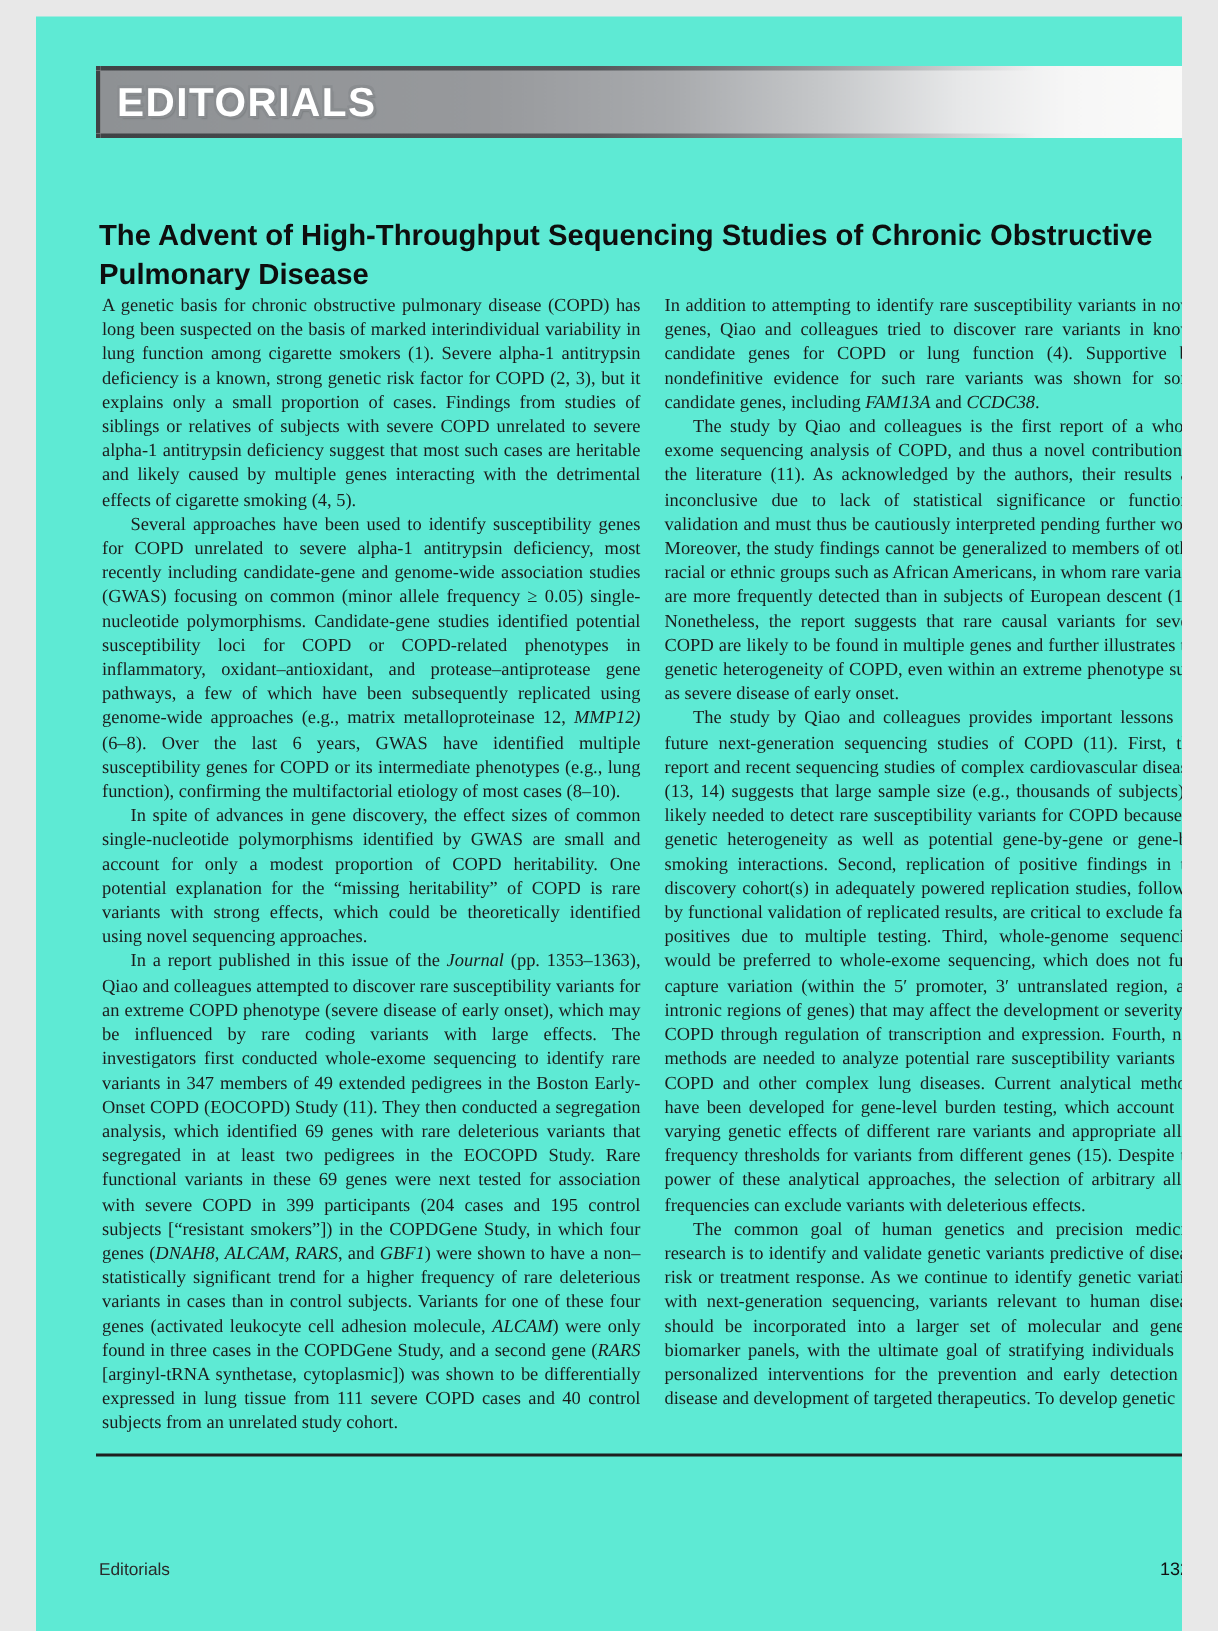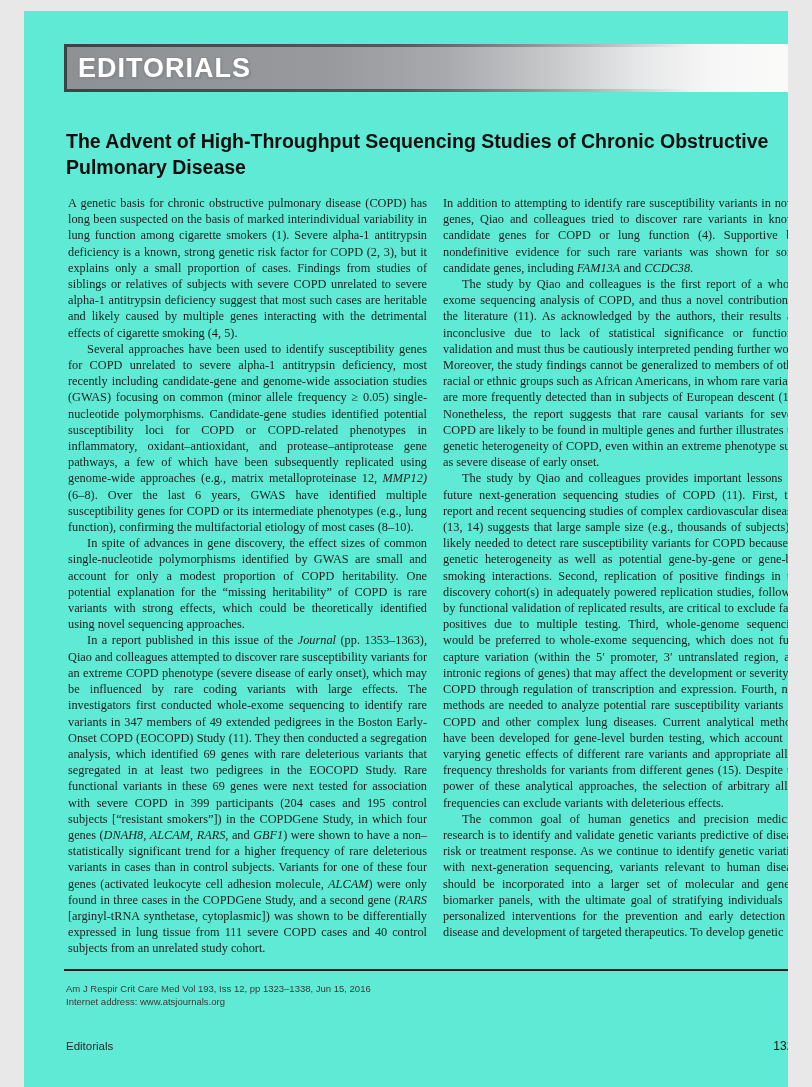--- a/index.html
+++ b/index.html
@@ -25,21 +25,21 @@
     font-size:27px;
     letter-spacing:1px;
     color:#ffffff;
     padding-left:11px;
     text-shadow:
       -1.5px -1.5px 0 #8a8d90, 1.5px -1.5px 0 #8a8d90,
       -1.5px 1.5px 0 #8a8d90, 1.5px 1.5px 0 #8a8d90,
       2px 2px 1px #7d8083;
   }
   .title{
-    position:absolute;left:42px;top:104px;width:710px;
+    position:absolute;left:42px;top:120px;width:710px;
     font-family:"Liberation Sans", sans-serif;
     font-weight:bold;
     font-size:19.5px;line-height:26px;
     color:#0e0e0e;
   }
   .columns{
     position:absolute;left:44px;top:184px;width:734px;
     display:flex;gap:16px;
   }
   .col{
@@ -88,23 +88,19 @@
     <div class="col">
         <p class="para"><span>In addition to attempting to identify rare susceptibility variants in novel genes, Qiao and colleagues tried to discover rare variants in known candidate genes for COPD or lung function (4). Supportive but nondefinitive evidence for such rare variants was shown for some candidate genes, including </span><i>FAM13A</i><span> and </span><i>CCDC38</i><span>.</span></p>
         <p class="para indent"><span>The study by Qiao and colleagues is the first report of a whole-exome sequencing analysis of COPD, and thus a novel contribution to the literature (11). As acknowledged by the authors, their results are inconclusive due to lack of statistical significance or functional validation and must thus be cautiously interpreted pending further work. Moreover, the study findings cannot be generalized to members of other racial or ethnic groups such as African Americans, in whom rare variants are more frequently detected than in subjects of European descent (12). Nonetheless, the report suggests that rare causal variants for severe COPD are likely to be found in multiple genes and further illustrates the genetic heterogeneity of COPD, even within an extreme phenotype such as severe disease of early onset.</span></p>
         <p class="para indent"><span>The study by Qiao and colleagues provides important lessons for future next-generation sequencing studies of COPD (11). First, this report and recent sequencing studies of complex cardiovascular diseases (13, 14) suggests that large sample size (e.g., thousands of subjects) is likely needed to detect rare susceptibility variants for COPD because of genetic heterogeneity as well as potential gene-by-gene or gene-by-smoking interactions. Second, replication of positive findings in the discovery cohort(s) in adequately powered replication studies, followed by functional validation of replicated results, are critical to exclude false positives due to multiple testing. Third, whole-genome sequencing would be preferred to whole-exome sequencing, which does not fully capture variation (within the 5′ promoter, 3′ untranslated region, and intronic regions of genes) that may affect the development or severity of COPD through regulation of transcription and expression. Fourth, new methods are needed to analyze potential rare susceptibility variants for COPD and other complex lung diseases. Current analytical methods have been developed for gene-level burden testing, which account for varying genetic effects of different rare variants and appropriate allele frequency thresholds for variants from different genes (15). Despite the power of these analytical approaches, the selection of arbitrary allele frequencies can exclude variants with deleterious effects.</span></p>
         <p class="para indent"><span>The common goal of human genetics and precision medicine research is to identify and validate genetic variants predictive of disease risk or treatment response. As we continue to identify genetic variation with next-generation sequencing, variants relevant to human disease should be incorporated into a larger set of molecular and genetic biomarker panels, with the ultimate goal of stratifying individuals for personalized interventions for the prevention and early detection of disease and development of targeted therapeutics. To develop genetic</span></p>
       </div>
   </div>
 
   <div class="rule"></div>
 
-  <div class="citation">
-    <div>Am J Respir Crit Care Med Vol 193, Iss 12, pp 1323–1338, Jun 15, 2016</div>
-    <div>Internet address: www.atsjournals.org</div>
-  </div>
 
   <div class="bottom-row">
     <span>Editorials</span>
     <span class="page-number">1323</span>
   </div>
 
 </div>
 
 </body></html>

